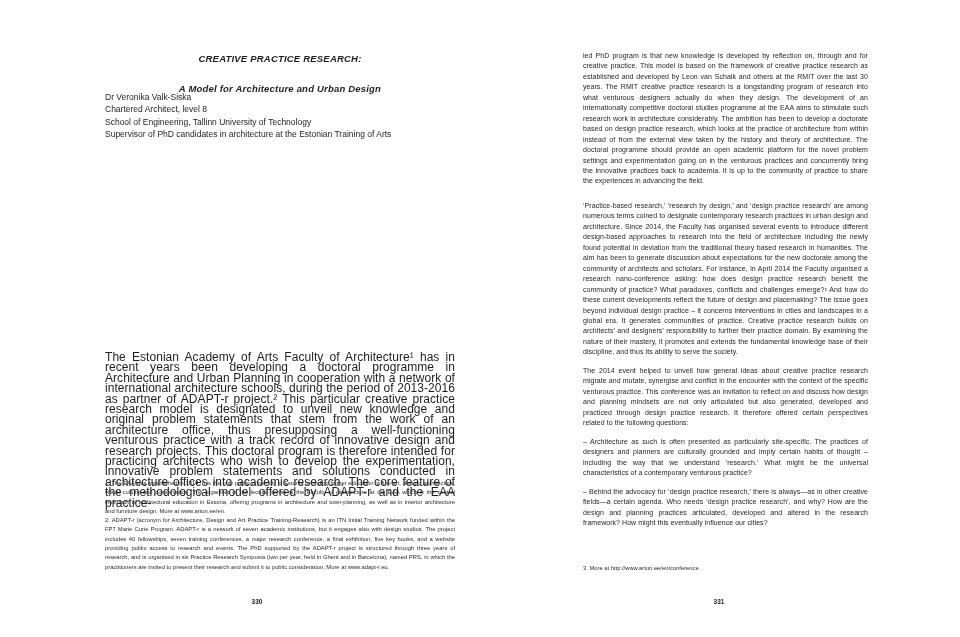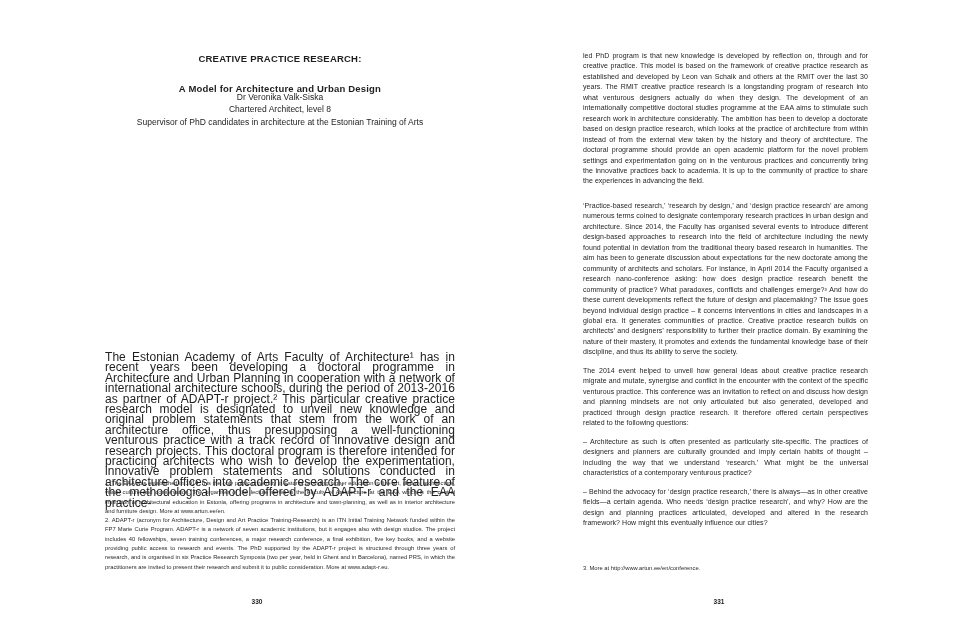--- a/index.html
+++ b/index.html
@@ -10,24 +10,24 @@
     font-family: "Liberation Sans", sans-serif;
     color: #1e1e1e;
     overflow: hidden;
   }
   .abs { position: absolute; }
 
   
   .l-col { left: 105px; width: 350px; }
   .title-line {
     text-align: center; font-weight: bold;
-    font-size: 9.5px; line-height: 14.5px; letter-spacing: 0.2px;
+    font-size: 9.5px; line-height: 14.5px; letter-spacing: 0.2px; font-style: italic;
   }
   .author-block div {
-    text-align: center; font-size: 8.5px; line-height: 12.4px;
+    font-size: 8.5px; line-height: 12.4px;
   }
   .body-left {
     font-size: 12px; line-height: 10.4px;
     text-align: justify; letter-spacing: 0.05px;
   }
   .footnotes div {
     font-size: 5.8px; line-height: 9.3px;
     text-align: justify; color: #2a2a2a;
   }
   
@@ -46,20 +46,21 @@
 </style>
 </head>
 <body>
 
 <div class="abs l-col title-line" style="top:52px">CREATIVE PRACTICE RESEARCH:</div>
 <div class="abs l-col title-line" style="top:82px">A Model for Architecture and Urban Design</div>
 
 <div class="abs l-col author-block" style="top:91px">
   <div>Dr Veronika Valk-Siska</div>
   <div>Chartered Architect, level 8</div>
+  <div>School of Engineering, Tallinn University of Technology</div>
   <div>Supervisor of PhD candidates in architecture at the Estonian Training of Arts</div>
 </div>
 
 <div class="abs l-col body-left" style="top:352px">The Estonian Academy of Arts Faculty of Architecture¹ has in recent years been developing a doctoral programme in Architecture and Urban Planning in cooperation with a network of international architecture schools, during the period of 2013-2016 as partner of ADAPT-r project.² This particular creative practice research model is designated to unveil new knowledge and original problem statements that stem from the work of an architecture office, thus presupposing a well-functioning venturous practice with a track record of innovative design and research projects. This doctoral program is therefore intended for practicing architects who wish to develop the experimentation, innovative problem statements and solutions conducted in architecture offices into academic research. The core feature of the methodological model offered by ADAPT-r and the EAA practice-</div>
 
 <div class="abs l-col footnotes" style="top:479px">
   <div>1. The EAA was established in 1914. It is the only public university in Estonia providing higher education in fine art, design, architecture, visual culture and conservation. The organiser of the lecture series is the Faculty of Architecture at the EAA which is the central institution of architectural education in Estonia, offering programs in architecture and town-planning, as well as in interior architecture and furniture design. More at www.artun.ee/en.</div>
   <div>2. ADAPT-r (acronym for Architecture, Design and Art Practice Training-Research) is an ITN Initial Training Network funded within the FP7 Marie Curie Program. ADAPT-r is a network of seven academic institutions, but it engages also with design studios. The project includes 40 fellowships, seven training conferences, a major research conference, a final exhibition, five key books, and a website providing public access to research and events. The PhD supported by the ADAPT-r project is structured through three years of research, and is organised in six Practice Research Symposia (two per year, held in Ghent and in Barcelona), named PRS, in which the practitioners are invited to present their research and submit it to public consideration. More at www.adapt-r.eu.</div>
 </div>
 

